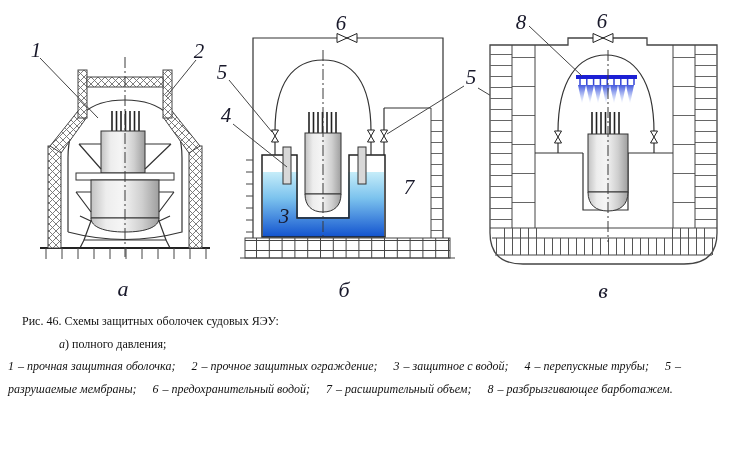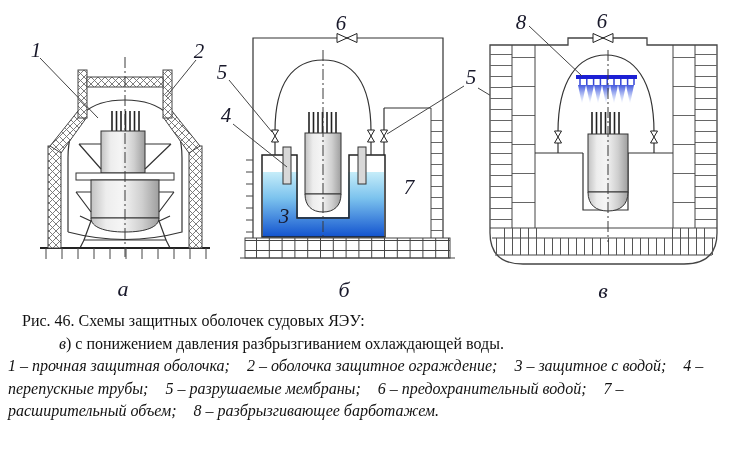--- a/index.html
+++ b/index.html
@@ -6,21 +6,21 @@
   #page{position:relative;width:732px;height:476px;background:#fff;overflow:hidden;
         font-family:"Liberation Serif", serif;color:#111;}
   #figure-area{position:absolute;left:0;top:0;width:732px;height:312px;}
   svg text{font-family:"Liberation Serif", serif;}
   .callout{font-style:italic;font-size:21px;fill:#18182a;text-anchor:middle;}
   .seclabel{font-style:italic;font-size:22px;fill:#18182a;text-anchor:middle;}
   .ln{stroke:#333;fill:none;stroke-width:1.2;}
   .ln2{stroke:#444;fill:none;stroke-width:1;}
   .leader{stroke:#444;fill:none;stroke-width:1;}
   .cl{stroke:#3a3a3a;stroke-width:1;fill:none;stroke-dasharray:11 3 2 3;}
-  #caption{position:absolute;left:0;top:310px;width:732px;font-size:16px;line-height:22.5px;}
+  #caption{position:absolute;left:0;top:310px;width:732px;font-size:12px;line-height:22.5px;}
   .cap-title{margin-left:22px;}
   .variant{margin-left:59px;}
   .variant .vletter{font-style:italic;}
   #legend-box{margin:0 6px 0 8px;}
   .legend-item{margin-right:13px;}
   .legend-item .lnum{font-style:italic;}
   .legend-item .ltext{margin-left:4px;font-style:italic;}
 </style>
 </head>
 <body>
@@ -171,30 +171,30 @@
         <text class="callout" x="602" y="28">6</text>
         <text class="seclabel" x="603" y="298">в</text>
       </g>
     </svg>
   </div>
 
   <div id="caption">
     <div class="cap-title">Рис. 46. Схемы защитных оболочек судовых ЯЭУ:</div>
     <div id="variants-box">
 
-
-
-        <div class="variant"><i class="vletter">в</i><span class="vtext">) с понижением давления разбрызгиванием охлаждающей воды.</span></div>
+        <div class="variant"><i class="vletter">а</i><span class="vtext">) полного давления;</span></div>
+
+
       </div>
     <div id="legend-box">
       
     
         <span class="legend-item"><i class="lnum">1</i><span class="ltext">– прочная защитная оболочка;</span></span>
       
-        <span class="legend-item"><i class="lnum">2</i><span class="ltext">– оболочка защитное ограждение;</span></span>
+        <span class="legend-item"><i class="lnum">2</i><span class="ltext">– прочное защитных ограждение;</span></span>
       
         <span class="legend-item"><i class="lnum">3</i><span class="ltext">– защитное с водой;</span></span>
       
         <span class="legend-item"><i class="lnum">4</i><span class="ltext">– перепускные трубы;</span></span>
       
         <span class="legend-item"><i class="lnum">5</i><span class="ltext">– разрушаемые мембраны;</span></span>
       
         <span class="legend-item"><i class="lnum">6</i><span class="ltext">– предохранительный водой;</span></span>
       
         <span class="legend-item"><i class="lnum">7</i><span class="ltext">– расширительный объем;</span></span>

